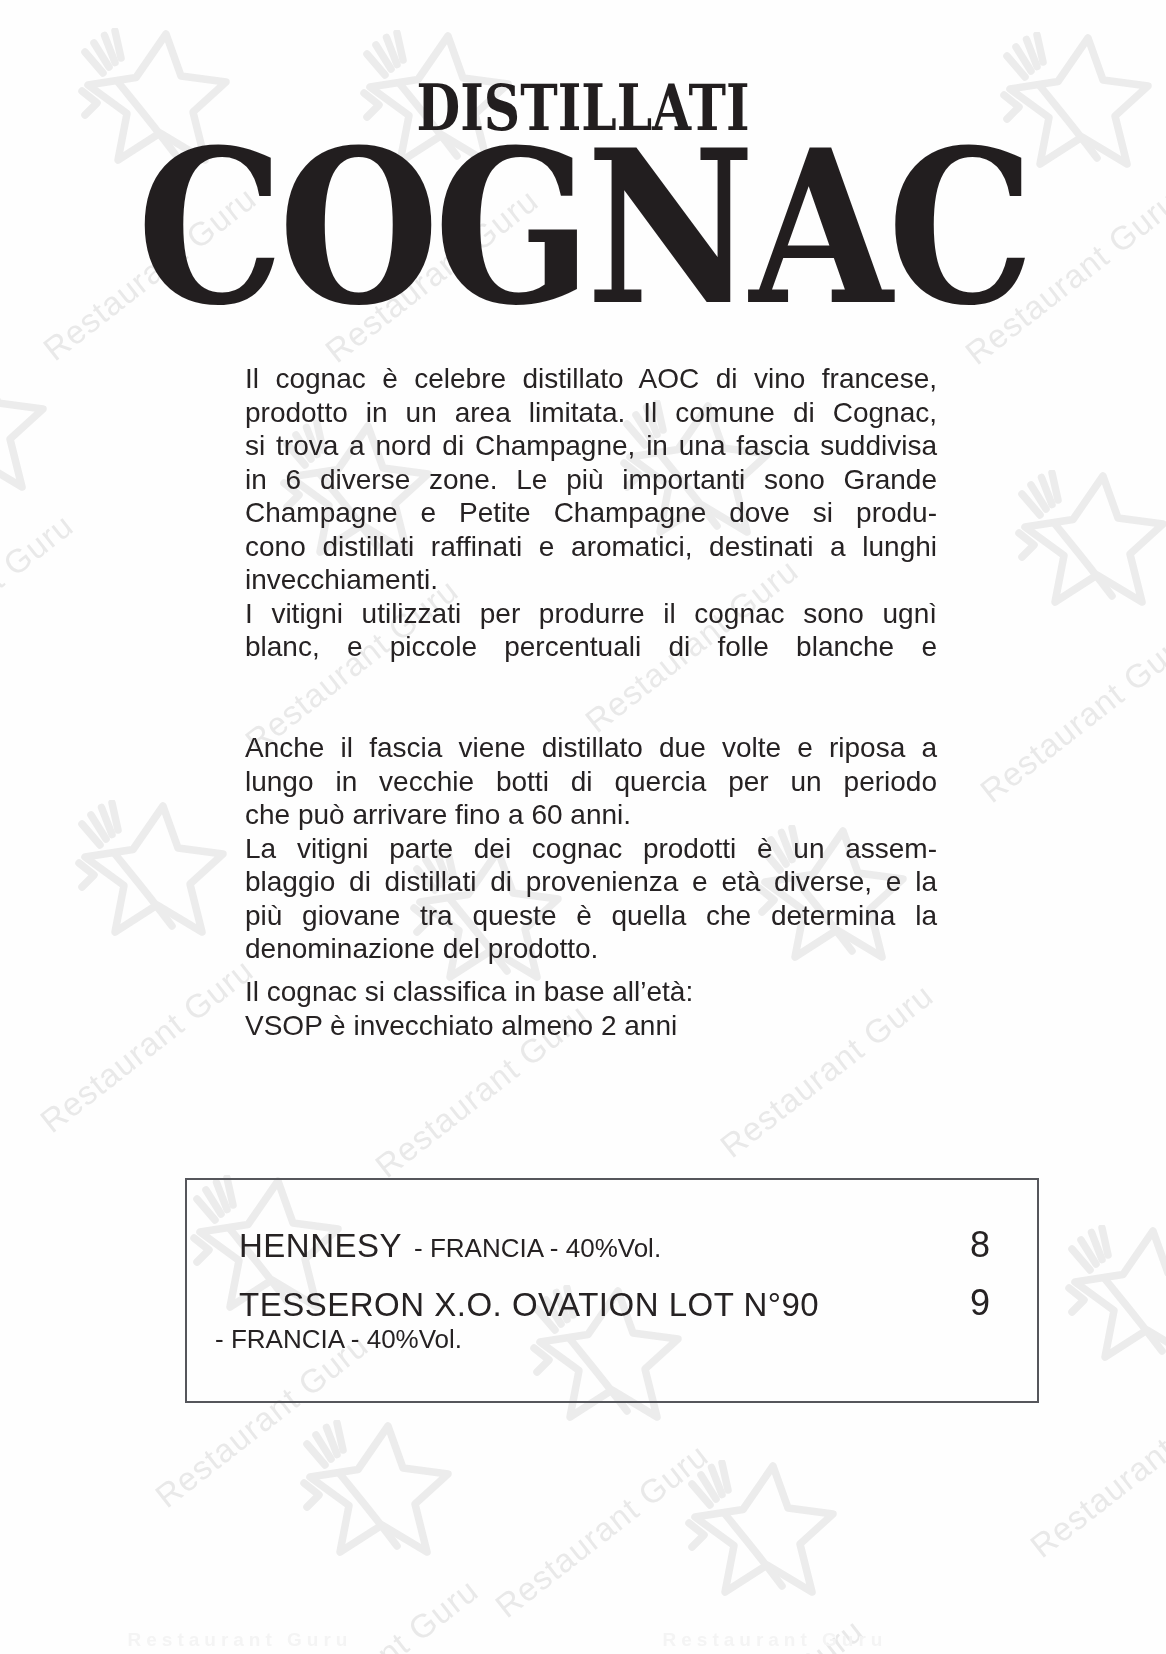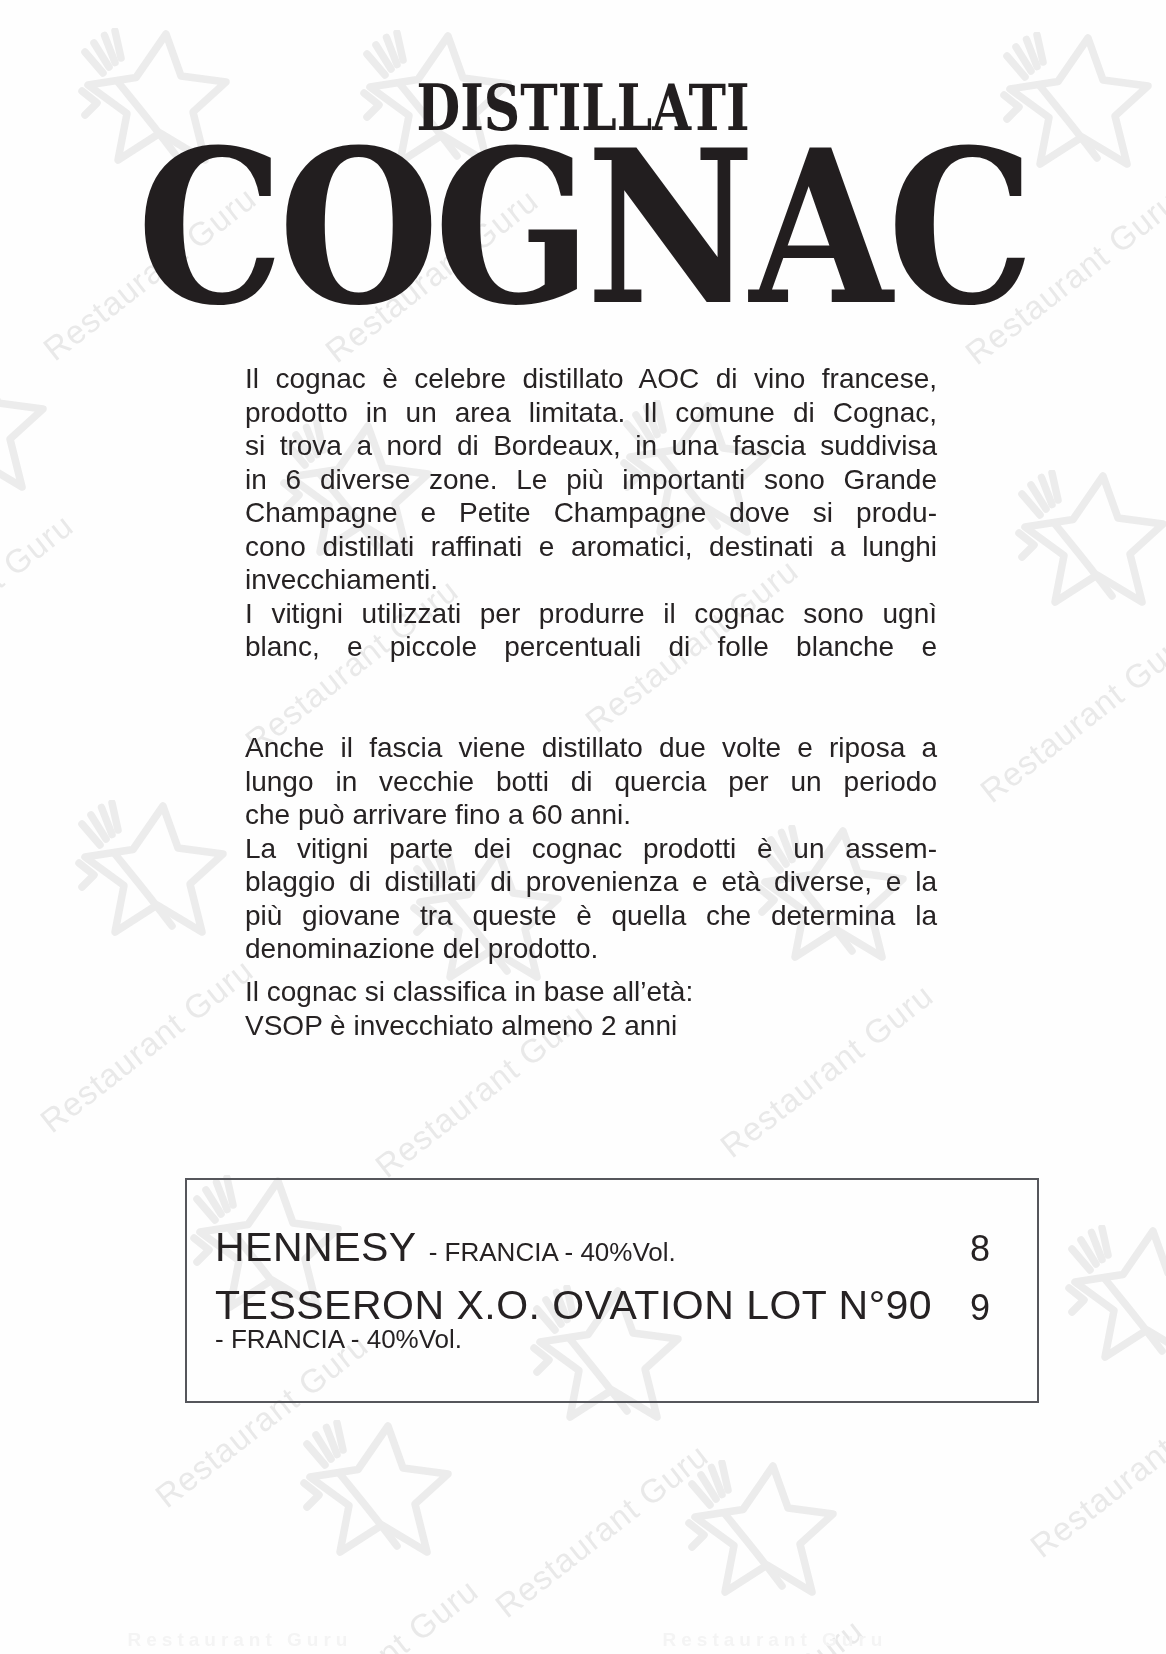--- a/index.html
+++ b/index.html
@@ -48,21 +48,21 @@
   .tl.j { white-space:normal; text-align:justify; text-align-last:justify; }
 
   
   .menu-box {
     position:absolute; left:185px; top:1178px; width:854px; height:225px;
     border:2px solid #55565b; box-sizing:border-box; background:transparent; z-index:1;
   }
   .menu-row { position:absolute; left:28px; right:47px; display:flex; justify-content:space-between; align-items:baseline; }
   .menu-row-1 { top:44px; }
   .menu-row-2 { top:102px;align-items:flex-end; }
-  .item-name { font-size:41px; letter-spacing:.5px; white-space:nowrap; }
+  .item-name { font-size:33px; letter-spacing:.5px; white-space:nowrap;margin-left:24px; }
   .item-detail-inline { font-size:26px; margin-left:12px; white-space:nowrap; }
   .item-price { font-size:36px; margin-left:20px; }
   .item-detail-sub { position:absolute; left:28px; top:144px; font-size:26px; white-space:nowrap; }
 </style>
 </head>
 <body>
 
 <div class="page">
 
   <svg width="0" height="0" style="position:absolute" aria-hidden="true">
@@ -173,21 +173,21 @@
   <div class="footer-wm" style="left:50px">Restaurant Guru</div>
   <div class="footer-wm" style="left:585px">Restaurant Guru</div>
   <div class="footer-wm" style="left:1120px">Restaurant Guru</div>
 
   <div class="kicker">DISTILLATI</div>
   <div class="big-title">COGNAC</div>
 
   <div class="para para-1">
     <div class="tl j">Il cognac è celebre distillato AOC di vino francese,</div>
     <div class="tl j">prodotto in un area limitata. Il comune di Cognac,</div>
-    <div class="tl j">si trova a nord di Bordeaux, in una fascia suddivisa</div>
+    <div class="tl j">si trova a nord di Champagne, in una fascia suddivisa</div>
     <div class="tl j">in 6 diverse zone. Le più importanti sono Grande</div>
     <div class="tl j">Champagne e Petite Champagne dove si produ-</div>
     <div class="tl j">cono distillati raffinati e aromatici, destinati a lunghi</div>
     <div class="tl">invecchiamenti.</div>
     <div class="tl j">I vitigni utilizzati per produrre il cognac sono ugnì</div>
     <div class="tl j">blanc, e piccole percentuali di folle blanche e</div>
   </div>
 
   <div class="para para-2">
     <div class="tl j">Anche il fascia viene distillato due volte e riposa a</div>

